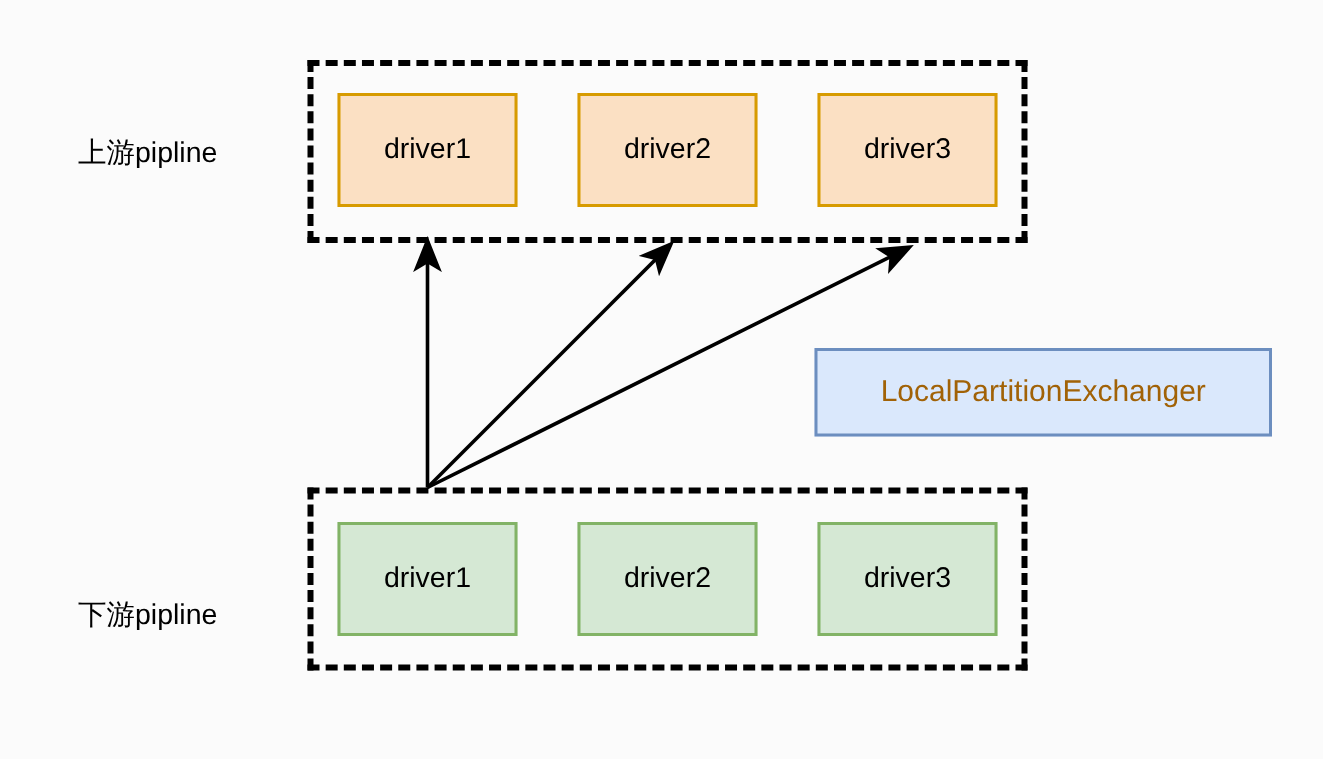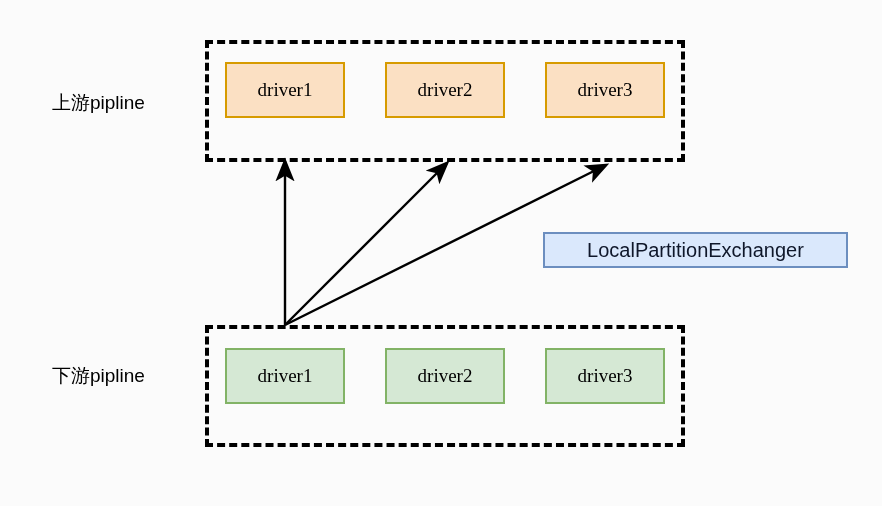--- a/index.html
+++ b/index.html
@@ -19,21 +19,21 @@
 
   
   .row-label {
     position: absolute;
     font-size: 19px;
     color: #000000;
     white-space: nowrap;
     line-height: 1;
   }
   #label-upstream   { left: 52px;  top: 93px; }
-  #label-downstream { left: 52px;  top: 366px; }
+  #label-downstream { left: 52px;  top: 401px; }
 
   
   .dashed-group {
     position: absolute;
     border: 4px dashed #000000;
     box-sizing: border-box;
     background: transparent;
   }
   #group-upstream   { left: 205px; top: 40px;  width: 480px; height: 122px; }
   #group-downstream { left: 205px; top: 325px; width: 480px; height: 122px; }
@@ -43,22 +43,21 @@
     position: absolute;
     box-sizing: border-box;
     border-width: 2px;
     border-style: solid;
     display: flex;
     align-items: center;
     justify-content: center;
     font-size: 19px;
     color: #000000;
     width: 120px;
-    height: 56px;
-    font-family: Liberation Serif, serif;
+    height: 76px;
   }
   .driver-box.orange {
     background: #fbe0c3;
     border-color: #d79b00;
   }
   .driver-box.green {
     background: #d5e8d4;
     border-color: #82b366;
   }
   
@@ -68,29 +67,29 @@
   .col-1 { left: 225px; }
   .col-2 { left: 385px; text-align: right; }
   .col-3 { left: 545px; text-align: right; }
 
   
   #legend-box {
     position: absolute;
     left: 543px;
     top: 232px;
     width: 305px;
-    height: 36px;
+    height: 59px;
     box-sizing: border-box;
     background: #dae8fc;
     border: 2px solid #6c8ebf;
     display: flex;
     align-items: center;
     justify-content: center;
     font-size: 20px;
-    color: #0f172a;
+    color: #a16207;
   }
 
   
   #arrows {
     position: absolute;
     left: 0;
     top: 0;
     width: 882px;
     height: 506px;
     pointer-events: none;

